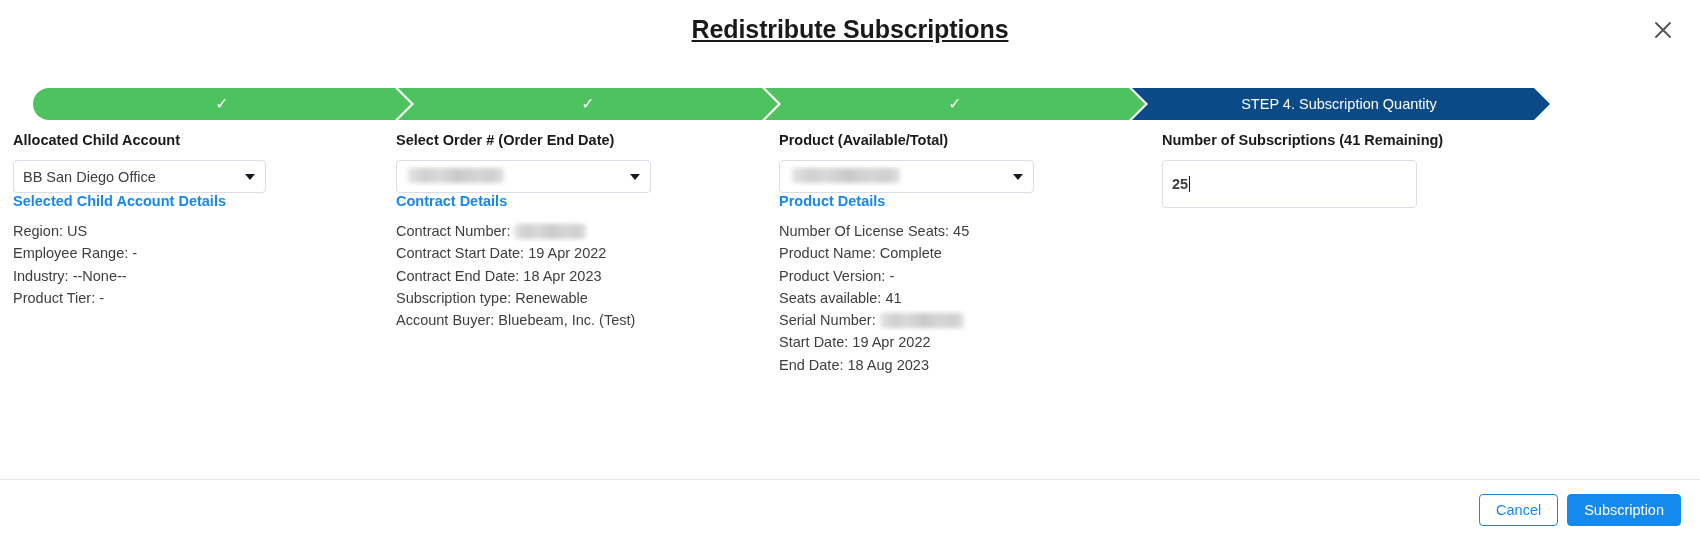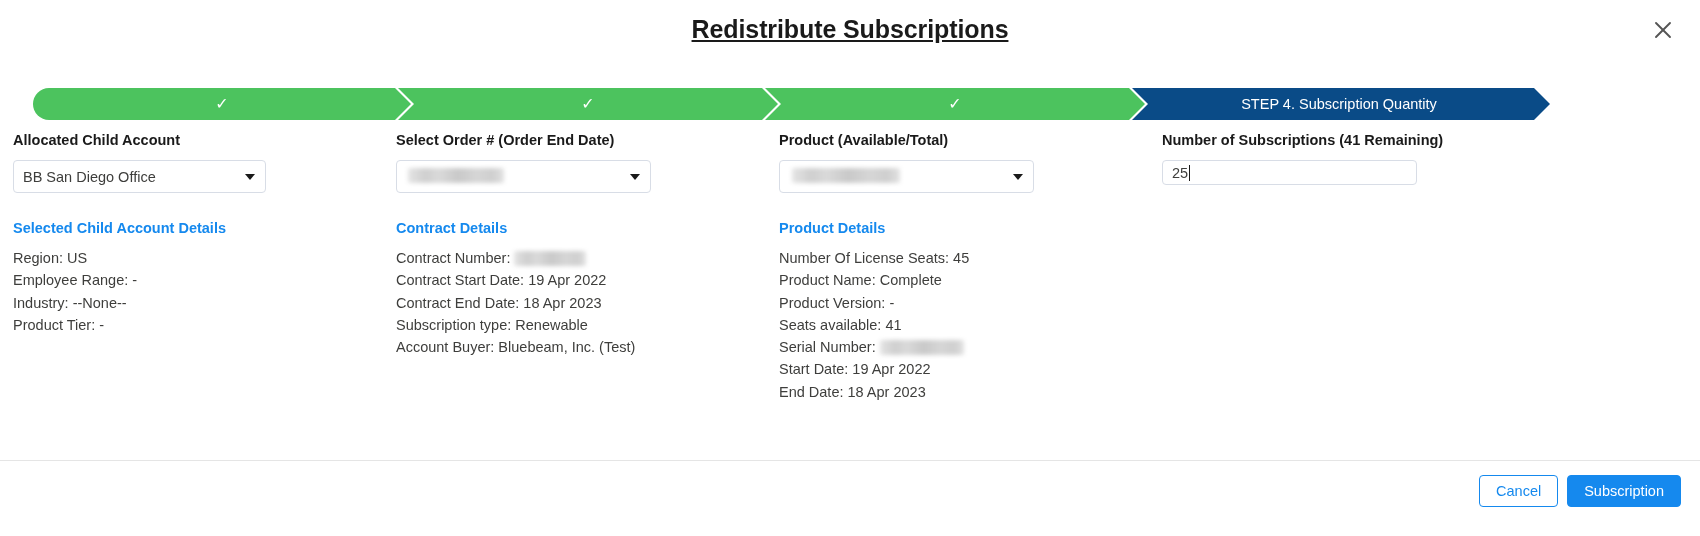--- a/index.html
+++ b/index.html
@@ -128,30 +128,31 @@
   .caret {
     position: absolute;
     right: 10px; top: 50%;
     transform: translateY(-50%);
     width: 0; height: 0;
     border-left: 5px solid transparent;
     border-right: 5px solid transparent;
     border-top: 6px solid #1a1a1a;
   }
   .text-input {
-    width: 255px; height: 25px;
+    width: 255px; height: 48px;
     border: 1px solid #d8dde6;
     border-radius: 4px;
     background: #fff;
     padding: 0 9px;
     font-size: 14.5px;
     color: #3e3e3c;
     font-family: "Liberation Sans", sans-serif;
     display: flex;
     align-items: center;
+    font-weight: bold;
   }
   .caret-bar {
     display: inline-block;
     width: 1px;
     height: 16px;
     background: #1a1a1a;
     margin-left: 1px;
   }
 
   
@@ -164,39 +165,39 @@
     vertical-align: middle;
     position: relative;
     top: -1px;
   }
   .redact.r-order  { width: 96px; margin-left: 2px; }
   .redact.r-prod   { width: 108px; margin-left: 3px; }
   .redact.r-contract { width: 72px; margin-left: 4px; }
   .redact.r-serial { width: 84px; margin-left: 4px; }
 
   
-  .details { margin-top: 27px; }
+  .details { }
   .details-title {
     font-size: 14.5px;
     font-weight: 700;
     color: #1589ee;
     margin: 0 0 11px 0;
   }
   .detail-line {
     font-size: 14.5px;
     color: #3e3e3c;
     line-height: 22.3px;
     white-space: nowrap;
   }
 
   
   .footer {
     position: absolute;
     left: 0; right: 0; bottom: 0;
-    height: 76px;
+    height: 57px;
     border-top: 1px solid #e5e5e5;
     background: #fff;
   }
   .footer-actions {
     position: absolute;
     right: 19px; top: 14px;
     display: flex;
     gap: 9px;
     align-items: center;
   }
@@ -300,21 +301,21 @@
       <div class="details">
         <div class="details-title">Product Details</div>
         <div class="detail-line">Number Of License Seats: 45</div>
         <div class="detail-line">Product Name: Complete</div>
         <div class="detail-line">Product Version:  -</div>
         <div class="detail-line">Seats available: 41</div>
         <div class="detail-line">
           <span>Serial Number:</span><span class="redact r-serial"></span>
         </div>
         <div class="detail-line">Start Date: 19 Apr 2022</div>
-        <div class="detail-line">End Date: 18 Apr 2023</div>
+        <div class="detail-line">End Date: 18 Aug 2023</div>
       </div>
     </div>
 
     <div class="col col-4">
       <div class="field-label">Number of Subscriptions (41 Remaining)</div>
       <div class="text-input">
         <span>25</span>
           <span class="caret-bar"></span>
       </div>
     </div>

